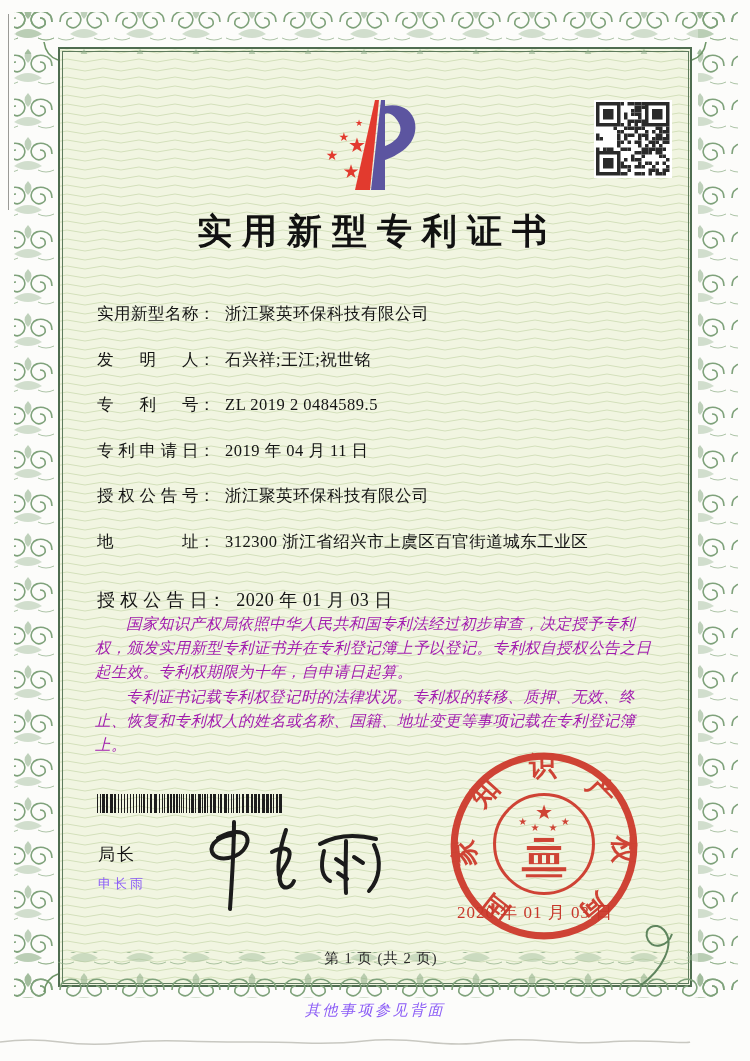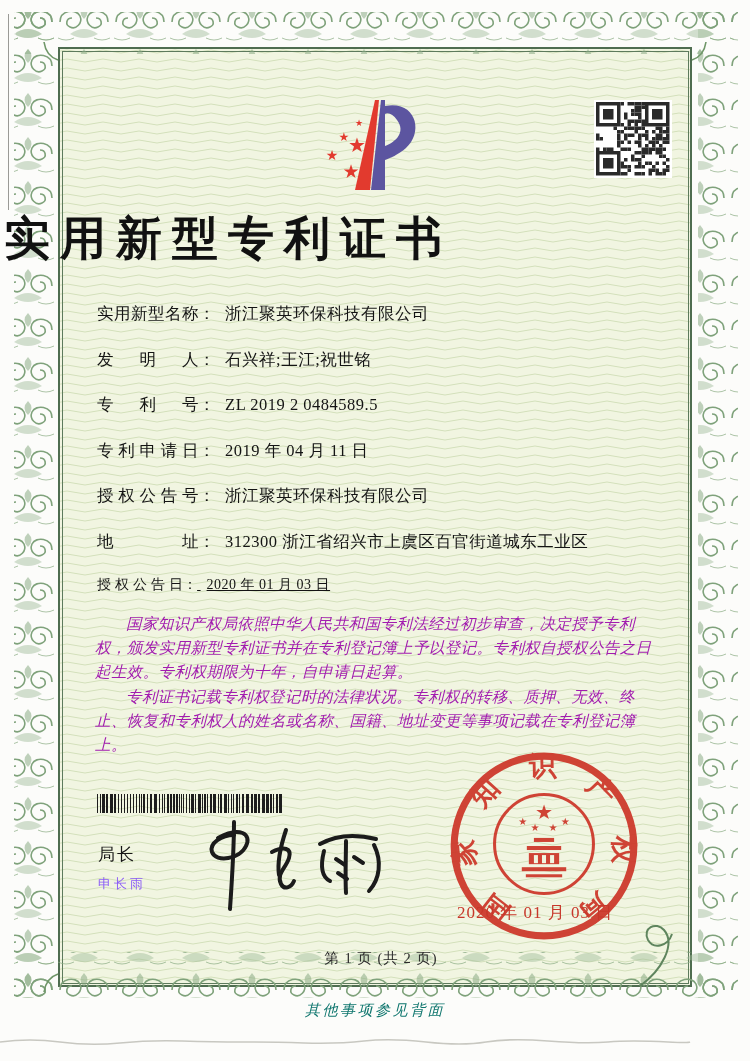--- a/index.html
+++ b/index.html
@@ -23,34 +23,34 @@
   .content { position:absolute; inset:0; z-index:3; }
 
   .cert-no {
     position:absolute; left:97px; top:98px; font-size:17px; color:#1c1c1c;
     letter-spacing:1.5px;
   }
   .logo { position:absolute; left:318px; top:90px; }
   .qr { position:absolute; left:594px; top:100px; }
 
   .title {
-    position:absolute; left:4px; right:0; top:208px; 
-    font-size:46px; font-weight:bold; color:#111; letter-spacing:10px;
+    position:absolute; left:4px; right:0; top:208px; text-align:center;
+    font-size:35px; font-weight:bold; color:#111; letter-spacing:10px;
   }
 
   .fields { position:absolute; left:97px; top:303px; width:575px; }
   .field-row { height:45.5px; font-size:16.5px; color:#141414; white-space:nowrap; }
   .flabel {
     display:inline-block; width:6.15em; text-align:justify; text-align-last:justify;
     vertical-align:top;
   }
   .colon { display:inline-block; }
   .fvalue { margin-left:6px; letter-spacing:0.5px; }
 
-  .grant-row { position:absolute; left:97px; top:576px; width:575px; font-size:14px; color:#141414; white-space:nowrap;text-decoration:underline; }
+  .grant-row { position:absolute; left:97px; top:588px; width:575px; font-size:18px; color:#141414; white-space:nowrap; }
   .grant-right { position:absolute; left:288px; top:0; }
   .grant-right .flabel { width:5.6em; }
 
   .paras { position:absolute; left:95px; top:612px; width:562px; }
   .para {
     font-size:15.5px; line-height:24px; color:#a21caf; text-indent:2em;
     font-style:italic; letter-spacing:0.4px; margin-bottom:1px;
   }
 
   .barcode { position:absolute; left:97px; top:794px; }
@@ -63,21 +63,21 @@
   .seal-char { font-size:27px; font-weight:bold; fill:#cd3629; text-anchor:middle;
                font-family:"Liberation Serif","DejaVu Serif",serif; }
   .seal-date {
     position:absolute; left:457px; top:901px; z-index:5; color:#c7382a;
     font-size:17px; letter-spacing:1px; white-space:nowrap;
   }
 
   .page-info { position:absolute; left:12px; right:0; top:949px; text-align:center;
                font-size:14.5px; color:#2a2a2a; letter-spacing:1px; }
   .footer-note { position:absolute; left:0; right:0; top:1001px; text-align:center;
-                 font-size:15px; color:#0f766e; font-style:italic; letter-spacing:2.5px; }
+                 font-size:15px; color:#8b5cf6; font-style:italic; letter-spacing:2.5px; }
 </style>
 </head>
 <body>
 
 <div class="page">
 
   <div class="deckle-left"></div>
   <svg class="deckle-bottom" width="750" height="14">
     <path d="M0,6 q30,-4 60,0 t60,1 t62,-2 t60,1 t62,1 t60,-2 t62,1 t60,0 t62,-1 t60,1 t60,0 q20,1 22,0" stroke="#c8c8c1" stroke-width="1.6" fill="none"></path>
   </svg>

